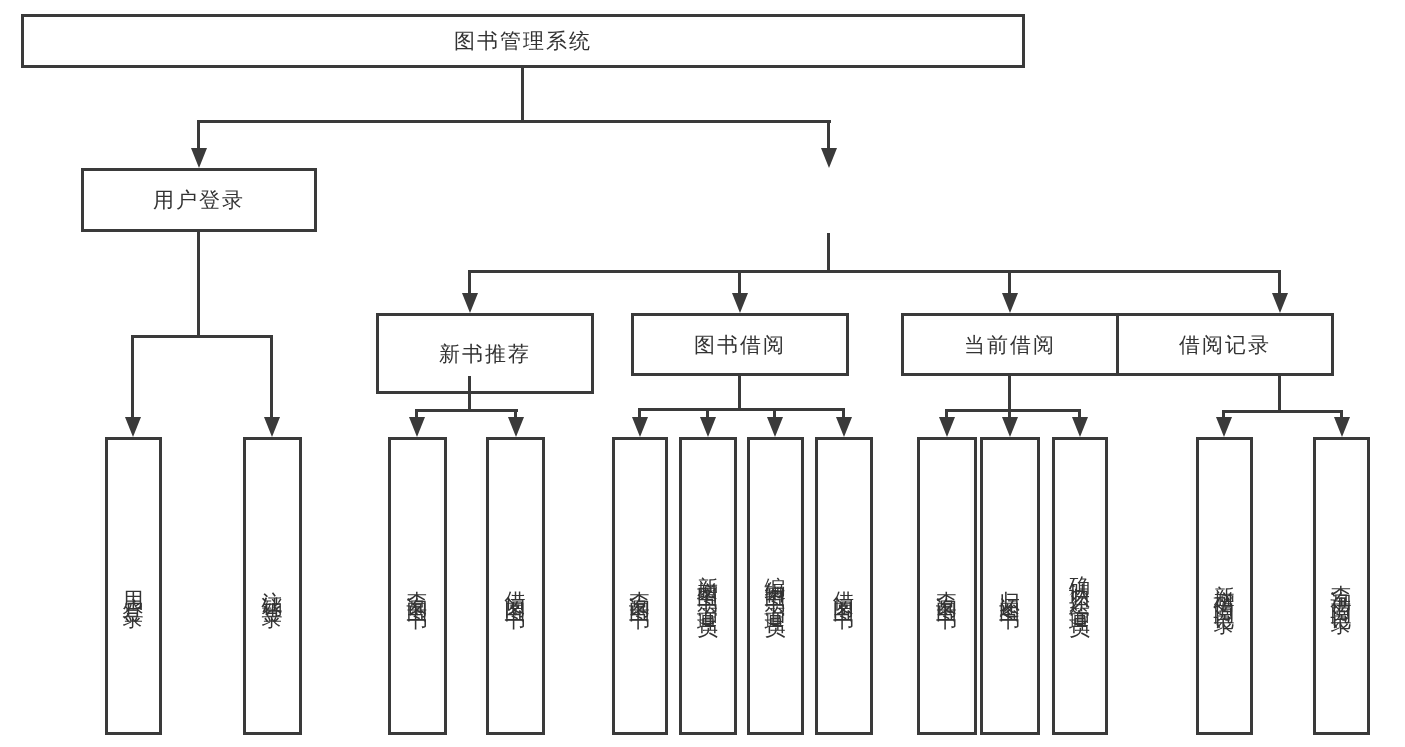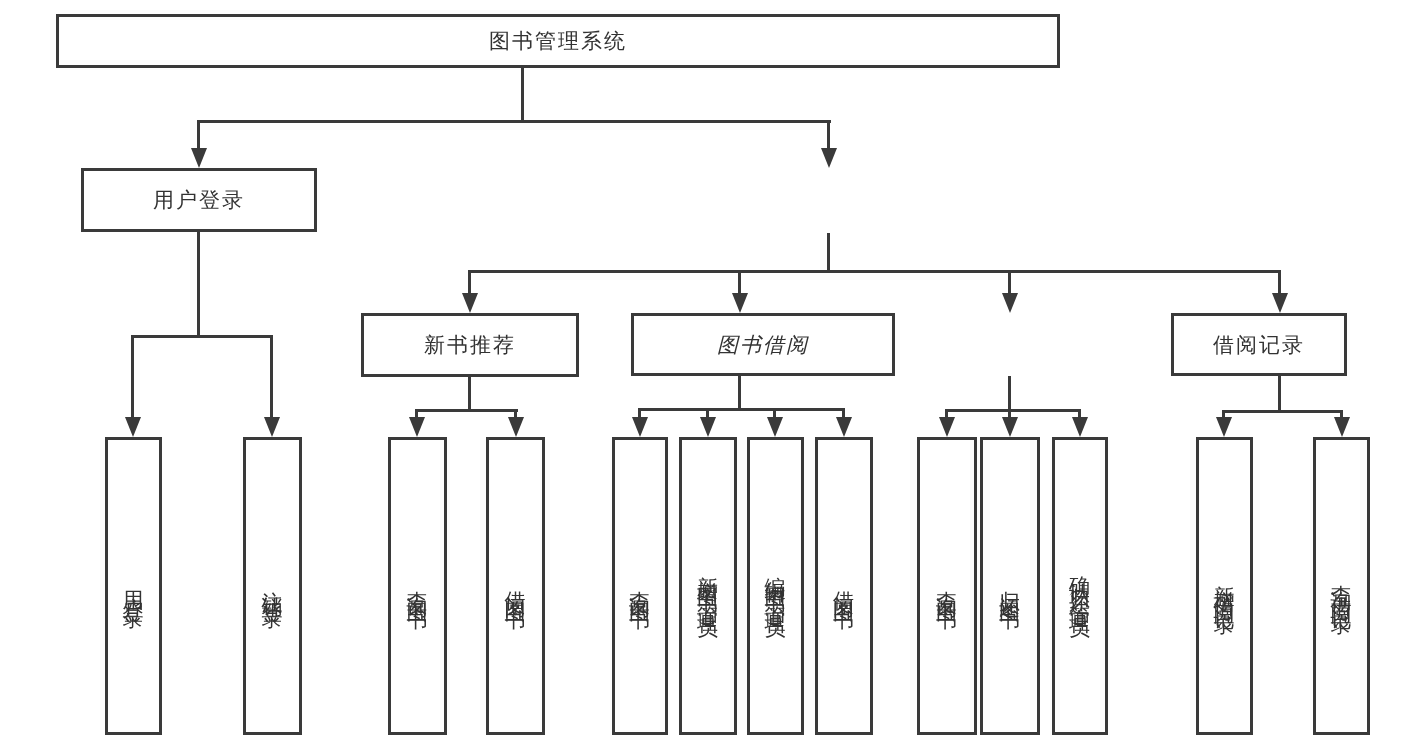--- a/index.html
+++ b/index.html
@@ -67,21 +67,21 @@
     color: rgba(168, 168, 168, 0.95);
     letter-spacing: 1px;
     white-space: nowrap;
   }
 </style>
 </head>
 <body>
 
 <div id="canvas">
 
-  <div class="box" style="left:21px; top:14px; width:1004px; height:54px;margin-left:35px;">图书管理系统</div>
+  <div class="box" style="left:21px; top:14px; width:1004px; height:54px;">图书管理系统</div>
 
   <div class="vline" style="left:521px; top:68px; height:52px;"></div>
   <div class="hline" style="left:197px; top:120px; width:634px;"></div>
   <div class="vline" style="left:197px; top:120px; height:30px;"></div>
   <div class="vline" style="left:827px; top:120px; height:30px;"></div>
   <div class="arrow" style="left:191px; top:148px;"></div>
   <div class="arrow" style="left:821px; top:148px;"></div>
 
   <div class="box" style="left:81px; top:168px; width:236px; height:64px;">用户登录</div>
 
@@ -96,23 +96,24 @@
   <div class="hline" style="left:468px; top:270px; width:812px;"></div>
   <div class="vline" style="left:468px; top:270px; height:25px;"></div>
   <div class="vline" style="left:738px; top:270px; height:25px;"></div>
   <div class="vline" style="left:1008px; top:270px; height:25px;"></div>
   <div class="vline" style="left:1278px; top:270px; height:25px;"></div>
   <div class="arrow" style="left:462px; top:293px;"></div>
   <div class="arrow" style="left:732px; top:293px;"></div>
   <div class="arrow" style="left:1002px; top:293px;"></div>
   <div class="arrow" style="left:1272px; top:293px;"></div>
 
-  <div class="box" style="left:361px; top:313px; width:218px; height:64px;">新书推荐</div>
-  <div class="box" style="left:631px; top:313px; width:264px; height:63px;font-style:italic;">图书借阅</div>
-  <div class="box" style="left:1171px; top:313px; width:176px; height:63px;">借阅记录</div>
+  <div class="box" style="left:376px; top:313px; width:218px; height:81px;">新书推荐</div>
+  <div class="box" style="left:631px; top:313px; width:218px; height:63px;">图书借阅</div>
+  <div class="box" style="left:901px; top:313px; width:218px; height:63px;">当前借阅</div>
+  <div class="box" style="left:1116px; top:313px; width:218px; height:63px;">借阅记录</div>
 
   <div class="vline" style="left:468px; top:376px; height:33px;"></div>
   <div class="hline" style="left:415px; top:409px; width:103px;"></div>
   <div class="vline" style="left:415px; top:409px; height:10px;"></div>
   <div class="vline" style="left:514px; top:409px; height:10px;"></div>
   <div class="arrow" style="left:409px; top:417px;"></div>
   <div class="arrow" style="left:508px; top:417px;"></div>
 
   <div class="vline" style="left:738px; top:376px; height:32px;"></div>
   <div class="hline" style="left:638px; top:408px; width:206px;"></div>

